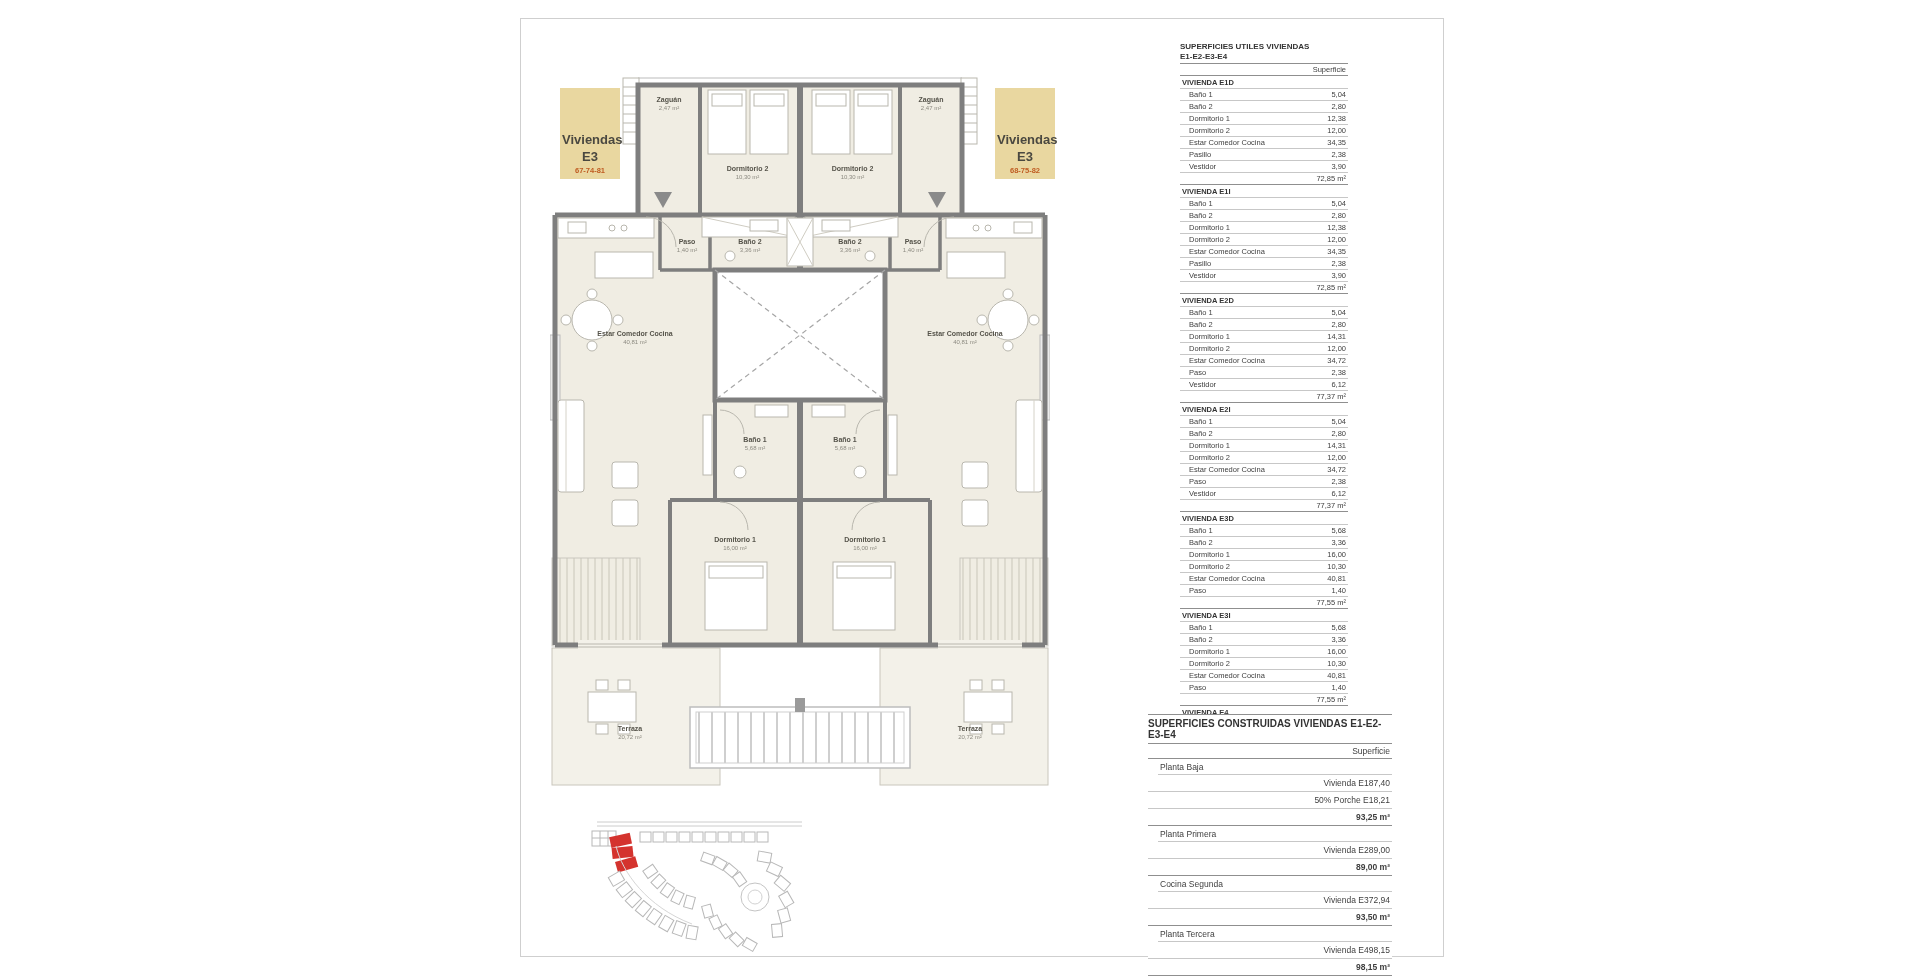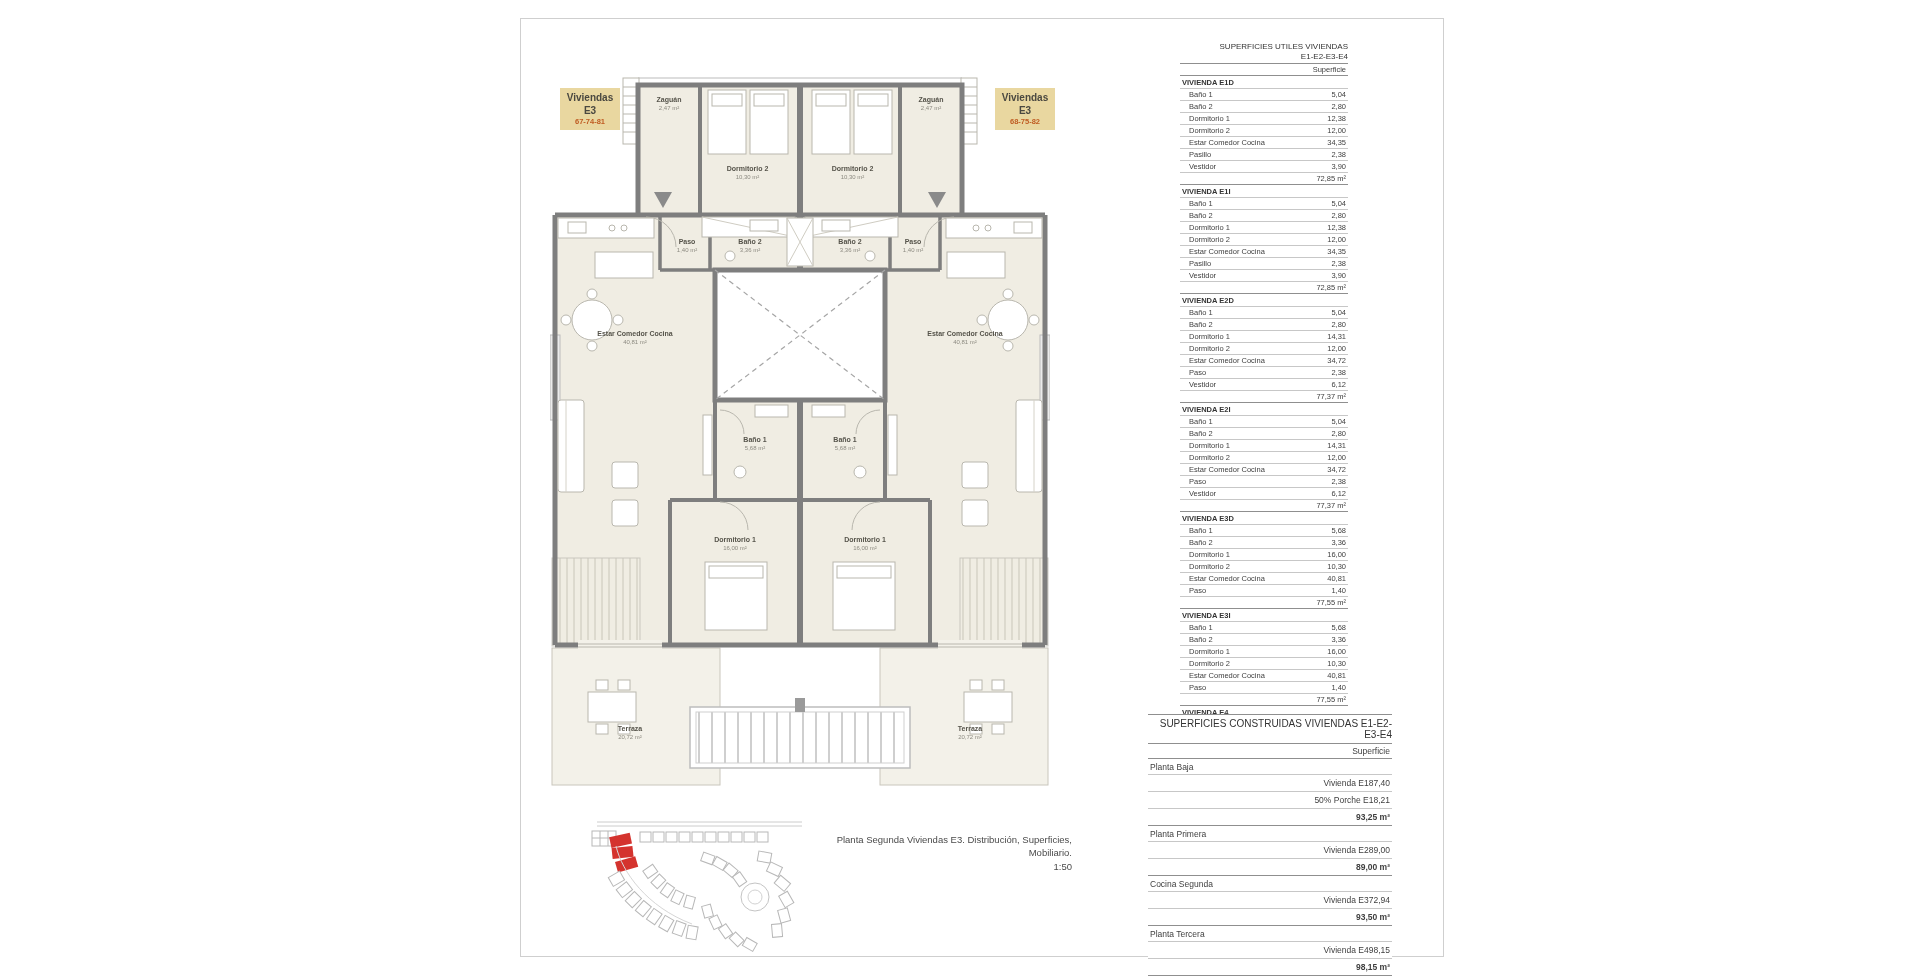--- a/index.html
+++ b/index.html
@@ -17,37 +17,37 @@
   #stage{position:relative;width:1920px;height:980px;background:#fff;}
   .sheet-border{position:absolute;left:520px;top:18px;width:922px;height:937px;border:1px solid #cfcfcf;}
 
   
   #plan{position:absolute;left:550px;top:70px;width:500px;height:725px;}
   #plan svg{position:absolute;left:0;top:0;}
   .rlabel{position:absolute;text-align:center;line-height:1.25;}
   .rname{font-size:7px;font-weight:bold;color:#55534a;}
   .rarea{font-size:6px;color:#8c8a80;}
   .unit-label{position:absolute;width:56px;padding:3px 2px;background:var(--label-bg);text-align:center;line-height:1.3;}
-  .ul-title{font-size:10px;font-weight:bold;color:#4a4840;}
+  .ul-title{font-size:13px;font-weight:bold;color:#4a4840;margin-top:41px;}
   .ul-num{font-size:7.5px;font-weight:bold;color:var(--label-number);}
 
   
   .caption{position:absolute;left:800px;top:833px;width:272px;text-align:right;font-size:9.5px;color:#4a4a4a;line-height:1.4;}
 
   
   .t-table{position:absolute;background:#fff;}
   .t1{left:1180px;top:40px;width:168px;font-size:7.5px;}
   .t2{left:1148px;top:714px;width:244px;font-size:8.5px;}
-  .t-title{font-weight:normal;text-align:right;color:#333;padding:2px 0 1px 0;}
+  .t-title{font-weight:bold;text-align:left;color:#333;padding:2px 0 1px 0;}
   .t1 .t-title{font-size:8px;line-height:1.25;}
   .t2 .t-title{font-size:10px;border-top:1px solid var(--line-dark);padding:3px 0;}
   .t-colhead{text-align:right;border-top:1px solid var(--line-dark);border-bottom:1px solid var(--line-dark);padding:1px 2px;}
   .t2 .t-colhead{padding:2px 2px;}
   .sec-name{font-weight:bold;border-bottom:1px solid var(--line-light);padding:2px 2px 1px 2px;color:#333;}
-  .t2 .sec-name{font-weight:normal;color:#3e3e3e;padding:3px 2px 2px 2px;}
+  .t2 .sec-name{font-weight:normal;color:#3e3e3e;padding:3px 2px 2px 2px;margin-left:10px;}
   .trow{display:flex;justify-content:space-between;border-bottom:1px solid var(--line-light);padding:1px 2px;}
   .t2 .trow{padding:3px 2px;justify-content:flex-end;}
   .trow .cell-label{padding-left:7px;}
   .trow.total{border-bottom:1px solid var(--line-dark);}
   .trow.total .cell-label{visibility:hidden;}
   .trow.bold{font-weight:bold;}
   .trow.grand{font-weight:bold;border-bottom:1px solid var(--line-dark);}
 </style>
 </head>
 <body>
@@ -291,24 +291,20 @@
       <rect x="226" y="98" width="13" height="10" transform="rotate(75 232 103)"></rect>
       <rect x="219" y="113" width="13" height="10" transform="rotate(85 225 118)"></rect>
 
       <circle cx="203" cy="85" r="14" fill="none" stroke="#c4c4c4"></circle>
       <circle cx="203" cy="85" r="7" fill="none" stroke="#d2d2d2"></circle>
 
       <path d="M64,34 C70,60 95,95 140,112" fill="none" stroke="#d6d6d6"></path>
     </g>
   </svg>
 
-  <div class="caption">
-    <div>Planta Segunda Viviendas E3. Distribución, Superficies, Mobiliario.</div>
-    <div>1:50</div>
-  </div>
 
   <div class="t-table t1">
     <div class="t-title">
       <div>SUPERFICIES UTILES VIVIENDAS</div>
       <div>E1-E2-E3-E4</div>
     </div>
     <div class="t-colhead">Superficie</div>
     <div>
         <div class="sec-name">VIVIENDA E1D</div>
         <div class="trow">

